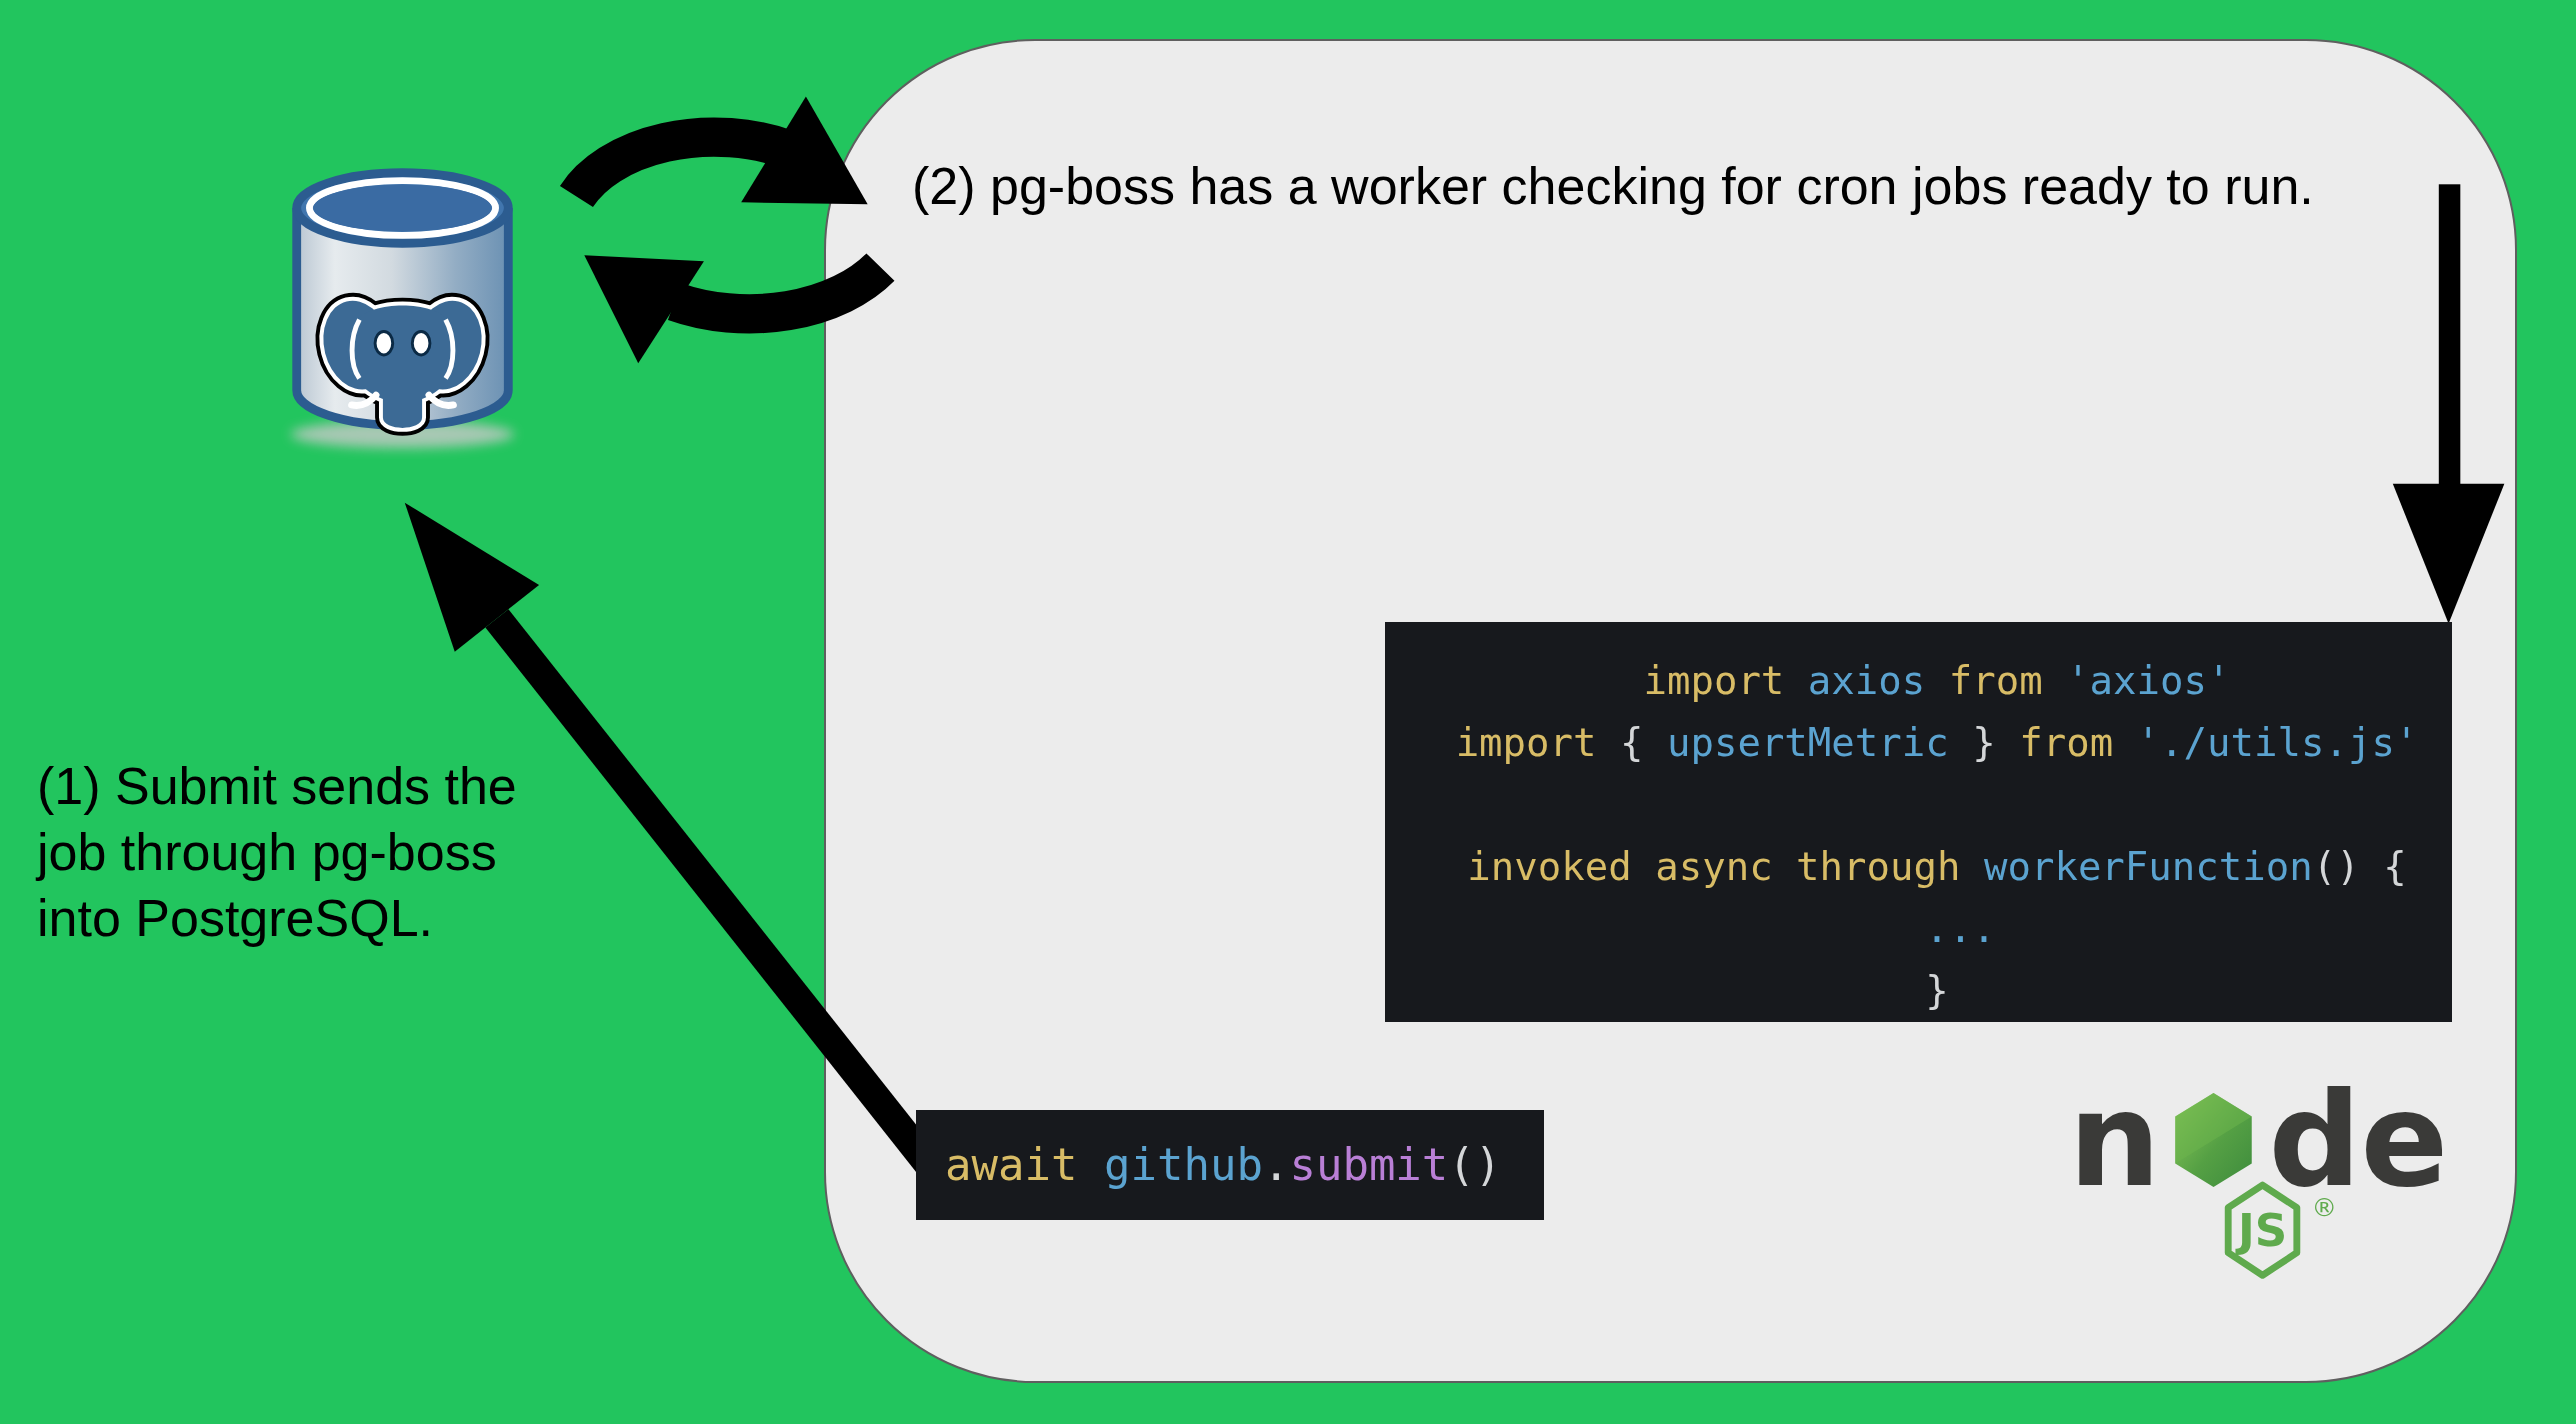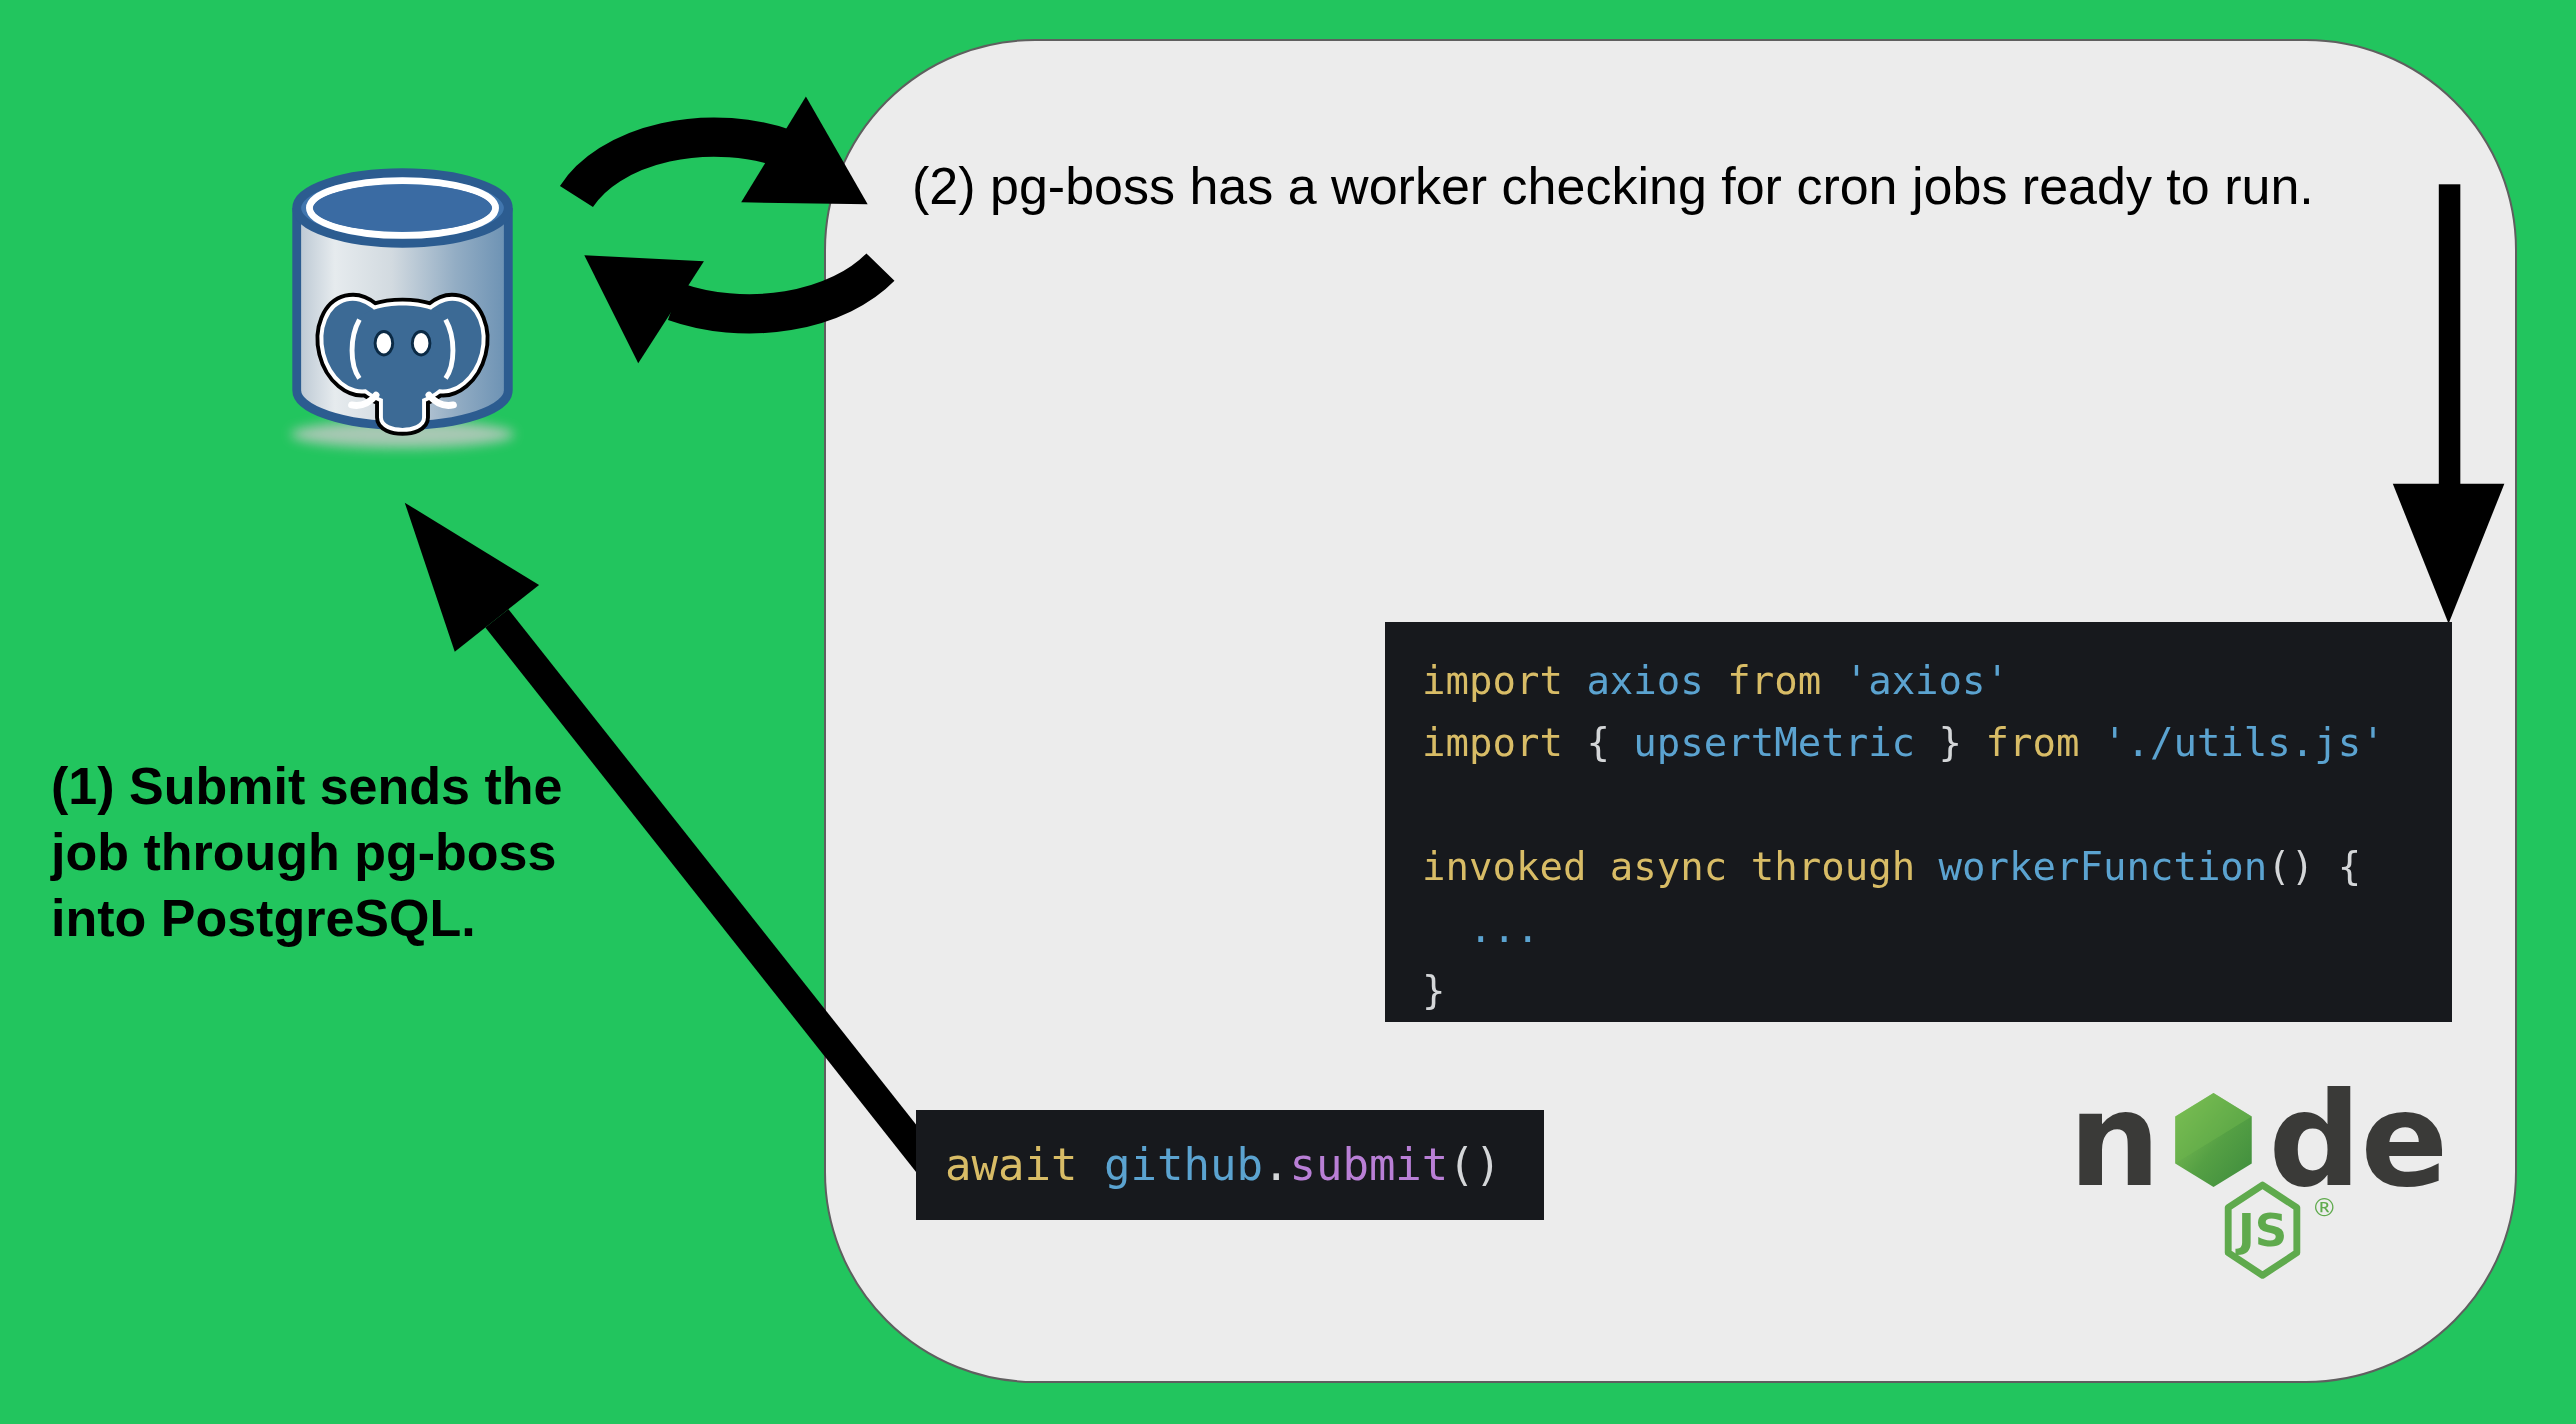--- a/index.html
+++ b/index.html
@@ -19,41 +19,41 @@
     border-radius:211px;
     box-sizing:border-box;
   }
   .note{
     position:absolute;
     color:#000;
     font-size:52px;
     line-height:66px;
     letter-spacing:0px;
   }
-  .note-1{left:51px;top:753px;width:608px;font-weight:bold;}
+  .note-1{left:37px;top:753px;width:608px;}
   .note-2{left:912px;top:153px;width:1491px;}
   .note-3{left:912px;top:455px;width:1452px;}
   .codeblock{
     position:absolute;
     background:var(--code-bg,#17191d);
     font-family:"DejaVu Sans Mono","Liberation Mono",monospace;
     box-sizing:border-box;
   }
   .codeblock.big{
     left:1385px;top:622px;width:1067px;height:400px;
     padding:27.5px 0 0 37px;
     font-size:39px;line-height:62px;
   }
   .codeblock.small{
     left:916px;top:1110px;width:628px;height:110px;
     padding:0 16px 0 29px;
     font-size:44px;line-height:110px;
     white-space:nowrap;
   }
-  .code-line{white-space:pre;}
+  .code-line{white-space:pre;text-align:center;}
   .tok-kw{color:var(--syn-kw,#d8bc66);}
   .tok-id{color:var(--syn-id,#5ba3d0);}
   .tok-str{color:var(--syn-str,#5ba3d0);}
   .tok-punct{color:var(--syn-punct,#d4d6d8);}
   .tok-prop{color:var(--syn-prop,#b97fd6);}
   .tok-plain{color:var(--syn-punct,#d4d6d8);}
   .abs{position:absolute;}
   svg{display:block;overflow:visible;}
 </style>
 </head>

